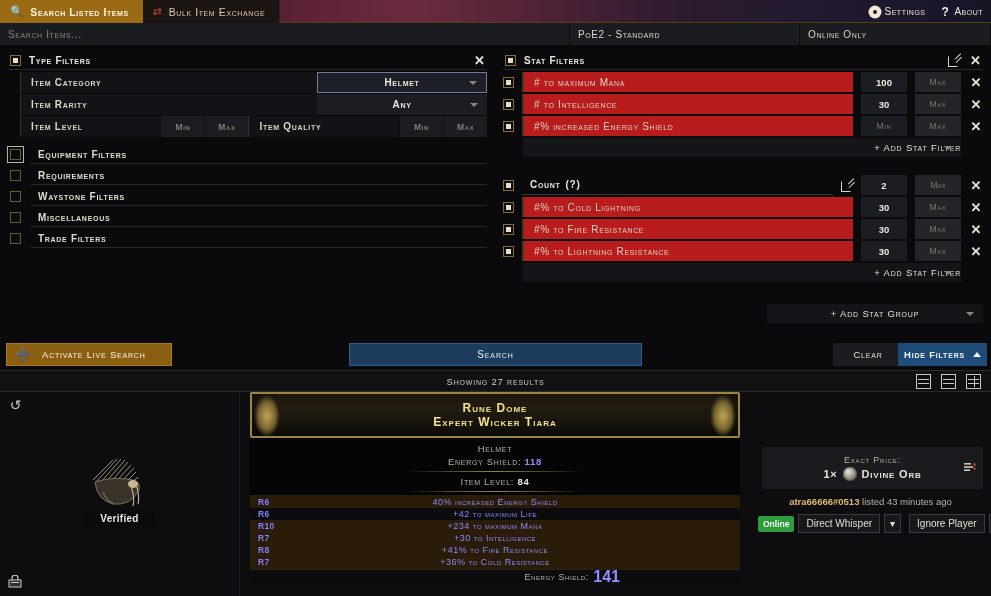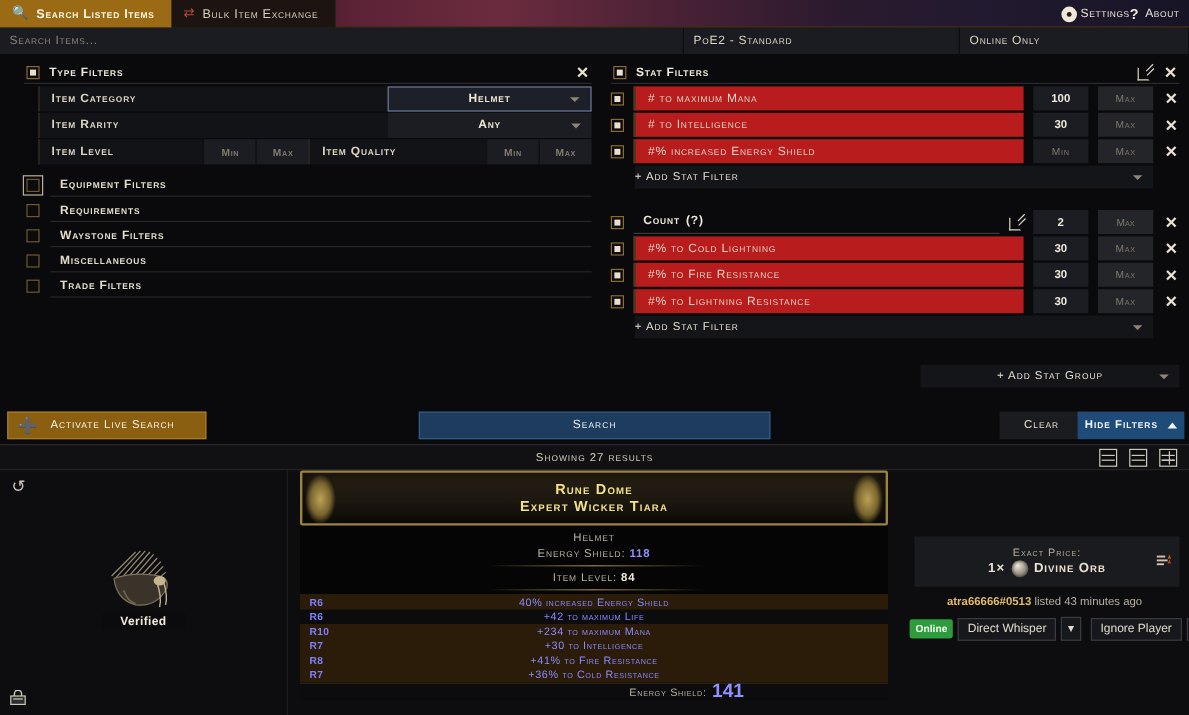--- a/index.html
+++ b/index.html
@@ -26,21 +26,21 @@
     display: flex; align-items: center; gap: 6px;
     padding: 0 14px 0 10px; height: 23px;
     font-size: 10.5px; font-variant: small-caps; letter-spacing: .6px;
     cursor: pointer; white-space: nowrap;
   }
   .tab.active { background: #9a6a14; color: #fff6e0; font-weight: bold; }
   .tab.inactive { background: #1c1410; color: #d9cdb6; border-right: 1px solid #2e2218; }
   .tab .ticon { font-size: 11px; line-height: 1; display:inline-block; }
   .tab.inactive .ticon { color: #b5493a; }
 
-  .banner-right { position: absolute; right: 8px; top: 0; display: flex; align-items: center; height: 23px; }
+  .banner-right { position: absolute; right: 8px; top: 0; display: flex; align-items: center; height: 23px; gap: 16px; }
   .bright-item { display: flex; align-items: center; gap: 5px; font-size: 10px; font-variant: small-caps; letter-spacing: .5px; color: #efe7d6; cursor: pointer; }
   .gear {
     width: 10px; height: 10px; border-radius: 50%;
     background: #f0e8d8;
     box-shadow: 0 0 0 1.5px #f0e8d8;
     position: relative; display:inline-block;
   }
   .gear::before{
     content:""; position:absolute; left:3px; top:3px; width:4px; height:4px;
     border-radius:50%; background:#2a1a18;
@@ -59,21 +59,21 @@
   .sfield.f1 { flex: 0 0 570px; }
   .sfield.f2 { flex: 0 0 230px; color:#ded6c4; cursor:pointer;}
   .sfield.f3 { flex: 1 1 auto; color:#ded6c4; cursor:pointer;}
   .caret {
     position: absolute; right: 8px; top: 50%; transform: translateY(-50%);
     width: 0; height: 0; border-left: 4px solid transparent; border-right: 4px solid transparent;
     border-top: 4px solid #8e8button; border-top-color: #8e8678;
   }
 
   
-  .panels { display: flex; gap: 0; padding: 6px 0 0 12px; height: 290px; }
+  .panels { display: flex; gap: 0; padding: 6px 0 0 0; height: 290px; }
   .col { width: 495px; padding: 0 8px; }
   .col.right { width: 496px; }
 
   .grouphead {
     display: flex; align-items: center; height: 19px; gap: 8px;
     padding: 0 2px; position: relative;
     border-bottom: 1px solid #2a2a2e;
     margin-bottom: 2px;
   }
   .chk {
@@ -138,21 +138,21 @@
   .srow .numbox {
     flex: 0 0 46px; height: 20px; background: #1b1d22; display: flex; align-items: center; justify-content: center;
     font-size: 9.5px; color: #f0e9da; font-weight: bold; cursor: text;
   }
   .srow .numbox.empty { color: #80796d; font-size: 8.5px; font-variant: small-caps; font-weight: normal; letter-spacing:.6px;}
   .srow .numbox.max { background: #232529; }
   .srow .xb { flex: 0 0 14px; text-align: center; color: #eae3d4; font-size: 13px; font-weight: bold; cursor: pointer; line-height:1;}
 
   .addbar {
     margin-left: 20px; margin-right: 22px; height: 19px; background: #141519;
-    display: flex; align-items: center; justify-content: flex-start; position: relative;
+    display: flex; align-items: center; justify-content: flex-end; position: relative;
     font-size: 9.5px; font-variant: small-caps; letter-spacing: .8px; color: #e6dfd0; cursor: pointer;
     margin-top: 2px;
   }
   .addbar .ar {
     position: absolute; right: 9px; top: 50%; margin-top:-2px; width:0;height:0;
     border-left:4px solid transparent; border-right:4px solid transparent; border-top:4px solid #8d8678;
   }
   .addgroup {
     width: 216px; margin-left: auto; margin-top: 22px; height: 19px; background: #141519;
     display: flex; align-items: center; justify-content: center; position: relative;

